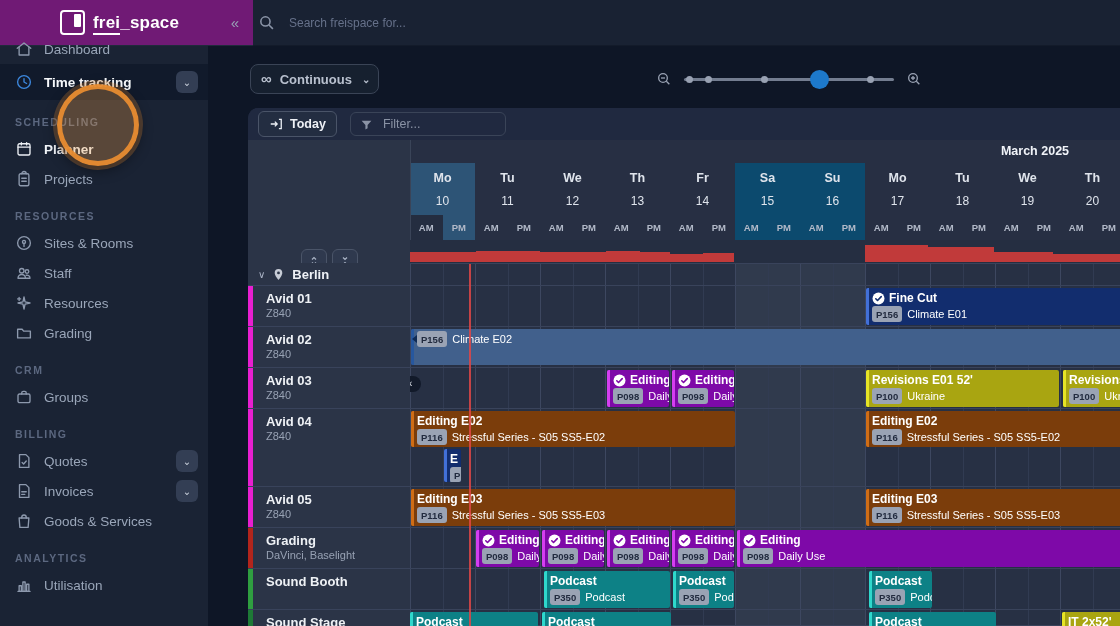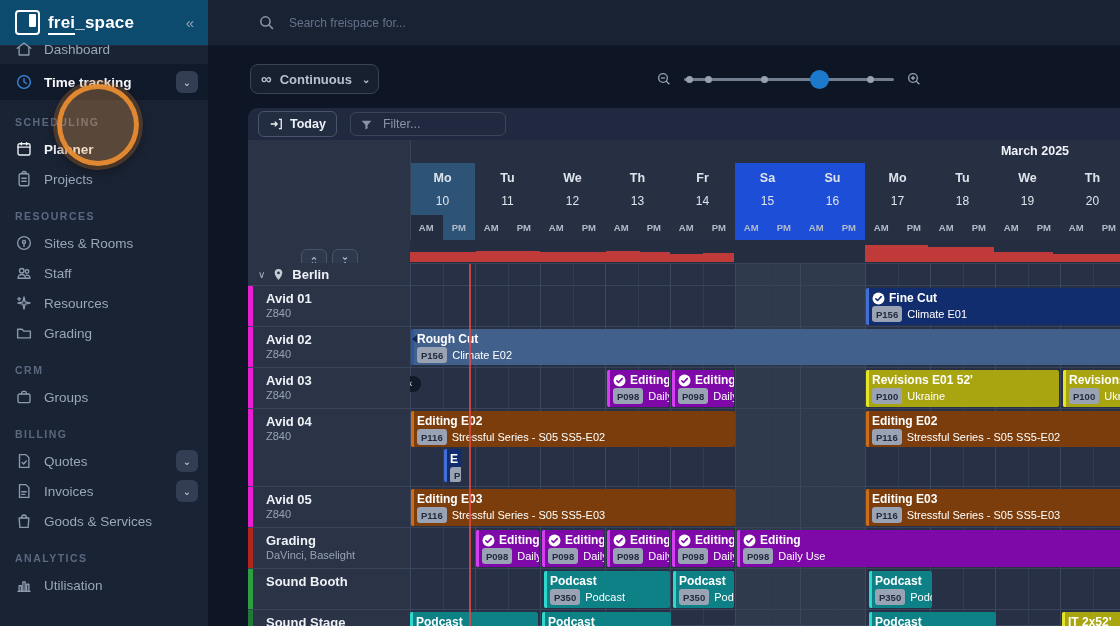--- a/index.html
+++ b/index.html
@@ -1,22 +1,22 @@
 <!DOCTYPE html>
 <html><head>
 <meta charset="utf-8">
 <style>
   html,body{margin:0;padding:0;background:#0b1322;}
   #stage{position:relative;width:1120px;height:626px;overflow:hidden;
          background:#0e1626;font-family:"Liberation Sans",sans-serif;
          -webkit-font-smoothing:antialiased;color:#e8ecf2;}
   
   #sidebar{position:absolute;left:0;top:0;width:208px;height:626px;background:#1a2334;z-index:20;}
-  #logo-band{position:absolute;left:0;top:0;width:208px;height:45px;background:#0c4a6e;
-             display:flex;align-items:center;border-bottom:1px solid #202a3c;}
+  #logo-band{position:absolute;left:0;top:0;width:208px;height:45px;background:#701a75;
+             display:flex;align-items:center;border-bottom:1px solid #202a3c;padding-left:45px;}
   #logo{display:flex;align-items:center;gap:8px;margin-left:15px;flex:1;}
   #logo .mark{width:21px;height:21px;border:2.5px solid #fff;border-radius:4px;position:relative;}
   #logo .mark:after{content:"";position:absolute;right:2px;top:2px;width:7px;height:13px;background:#fff;border-radius:1px;}
   #logo .word{font-size:17px;font-weight:bold;color:#fff;letter-spacing:.2px;}
   #logo .word u{text-decoration:none;border-bottom:2px solid #fff;padding-bottom:1px;}
   #sb-collapse{margin-right:14px;color:#98a3b6;font-size:15px;cursor:pointer;}
   .sec-label{margin:16px 0 6px 15px;font-size:10.5px;font-weight:bold;letter-spacing:1.5px;color:#5c6880;}
   .sb-item{position:relative;display:flex;align-items:center;gap:11px;height:30px;padding-left:15px;cursor:pointer;}
   .sb-item .lbl{font-size:13.5px;color:#9aa6b9;}
   .sb-item .ic{width:18px;height:18px;color:#8d99ad;flex:0 0 18px;display:flex;}
@@ -54,21 +54,21 @@
   #today-btn{margin-left:10px;height:24px;border:1px solid #4a5468;border-radius:6px;background:#232d41;
       display:flex;align-items:center;gap:7px;padding:0 10px;color:#eef1f6;font-size:12.5px;font-weight:bold;cursor:pointer;}
   #filter-box{margin-left:13px;height:24px;width:156px;border:1px solid #3a4458;border-radius:6px;
       display:flex;align-items:center;gap:8px;padding:0 9px;box-sizing:border-box;color:#8a93a5;}
   #filter-input{background:transparent;border:none;outline:none;color:#3b82f6;font-size:12.5px;width:110px;font-family:inherit;}
   #filter-input::placeholder{color:#8a93a5;}
   
   #cal-header{position:absolute;left:162px;top:32px;width:718px;height:100px;background:#272f43;overflow:hidden;}
   #month-label{position:absolute;top:4px;left:555px;width:140px;text-align:center;font-size:12.5px;font-weight:bold;color:#f0f3f8;}
   .day-col{position:absolute;top:23px;width:65px;height:77px;box-sizing:border-box;}
-  .day-col.weekend{background:#1d4ed8;}
+  .day-col.weekend{background:#0c4a6e;}
   .day-col.today{background:#2d5476;}
   .day-col .dow{height:27px;line-height:30px;text-align:center;font-size:12.5px;color:#dfe4ec;font-weight:bold;}
   .day-col .dnum{height:25px;line-height:22px;text-align:center;font-size:12px;color:#dfe4ec;}
   .ampm{display:flex;height:25px;}
   .ampm div{flex:1;text-align:center;line-height:25px;font-size:9.5px;color:#b3bac9;font-weight:bold;}
   .day-col.today .ampm .am{background:#242d40;}
   
   #left-col{position:absolute;left:0;top:32px;width:162px;height:486px;background:#2b3447;border-right:1px solid #3a4458;}
   .hdr-btn{position:absolute;top:109px;width:24px;height:21px;border:1px solid #4a5468;border-radius:6px;
       background:#2f394e;color:#aab3c5;display:flex;align-items:center;justify-content:center;cursor:pointer;}
@@ -542,23 +542,20 @@
               <div class="s">
                 <span class="badge">P156</span>
                 <span>Climate E01</span>
               </div>
             </div>
           </div>
           <div class="blk" style="left: 1px; top: 89px; width: 712px; height: 36px; background: rgb(65, 96, 140);">
             <div class="acc" style="background: rgb(39, 87, 158);"></div>
             <div class="notch"></div>
             <div class="inner">
-              <div class="t">
-                <span>Rough Cut</span>
-              </div>
               <div class="s">
                 <span class="badge">P156</span>
                 <span>Climate E02</span>
               </div>
             </div>
           </div>
           <div class="blk" style="left: 197px; top: 130px; width: 62px; height: 37px; background: rgb(126, 9, 168);">
             <div class="acc" style="background: rgb(212, 62, 240);"></div>
             <div class="inner">
               <div class="t">

